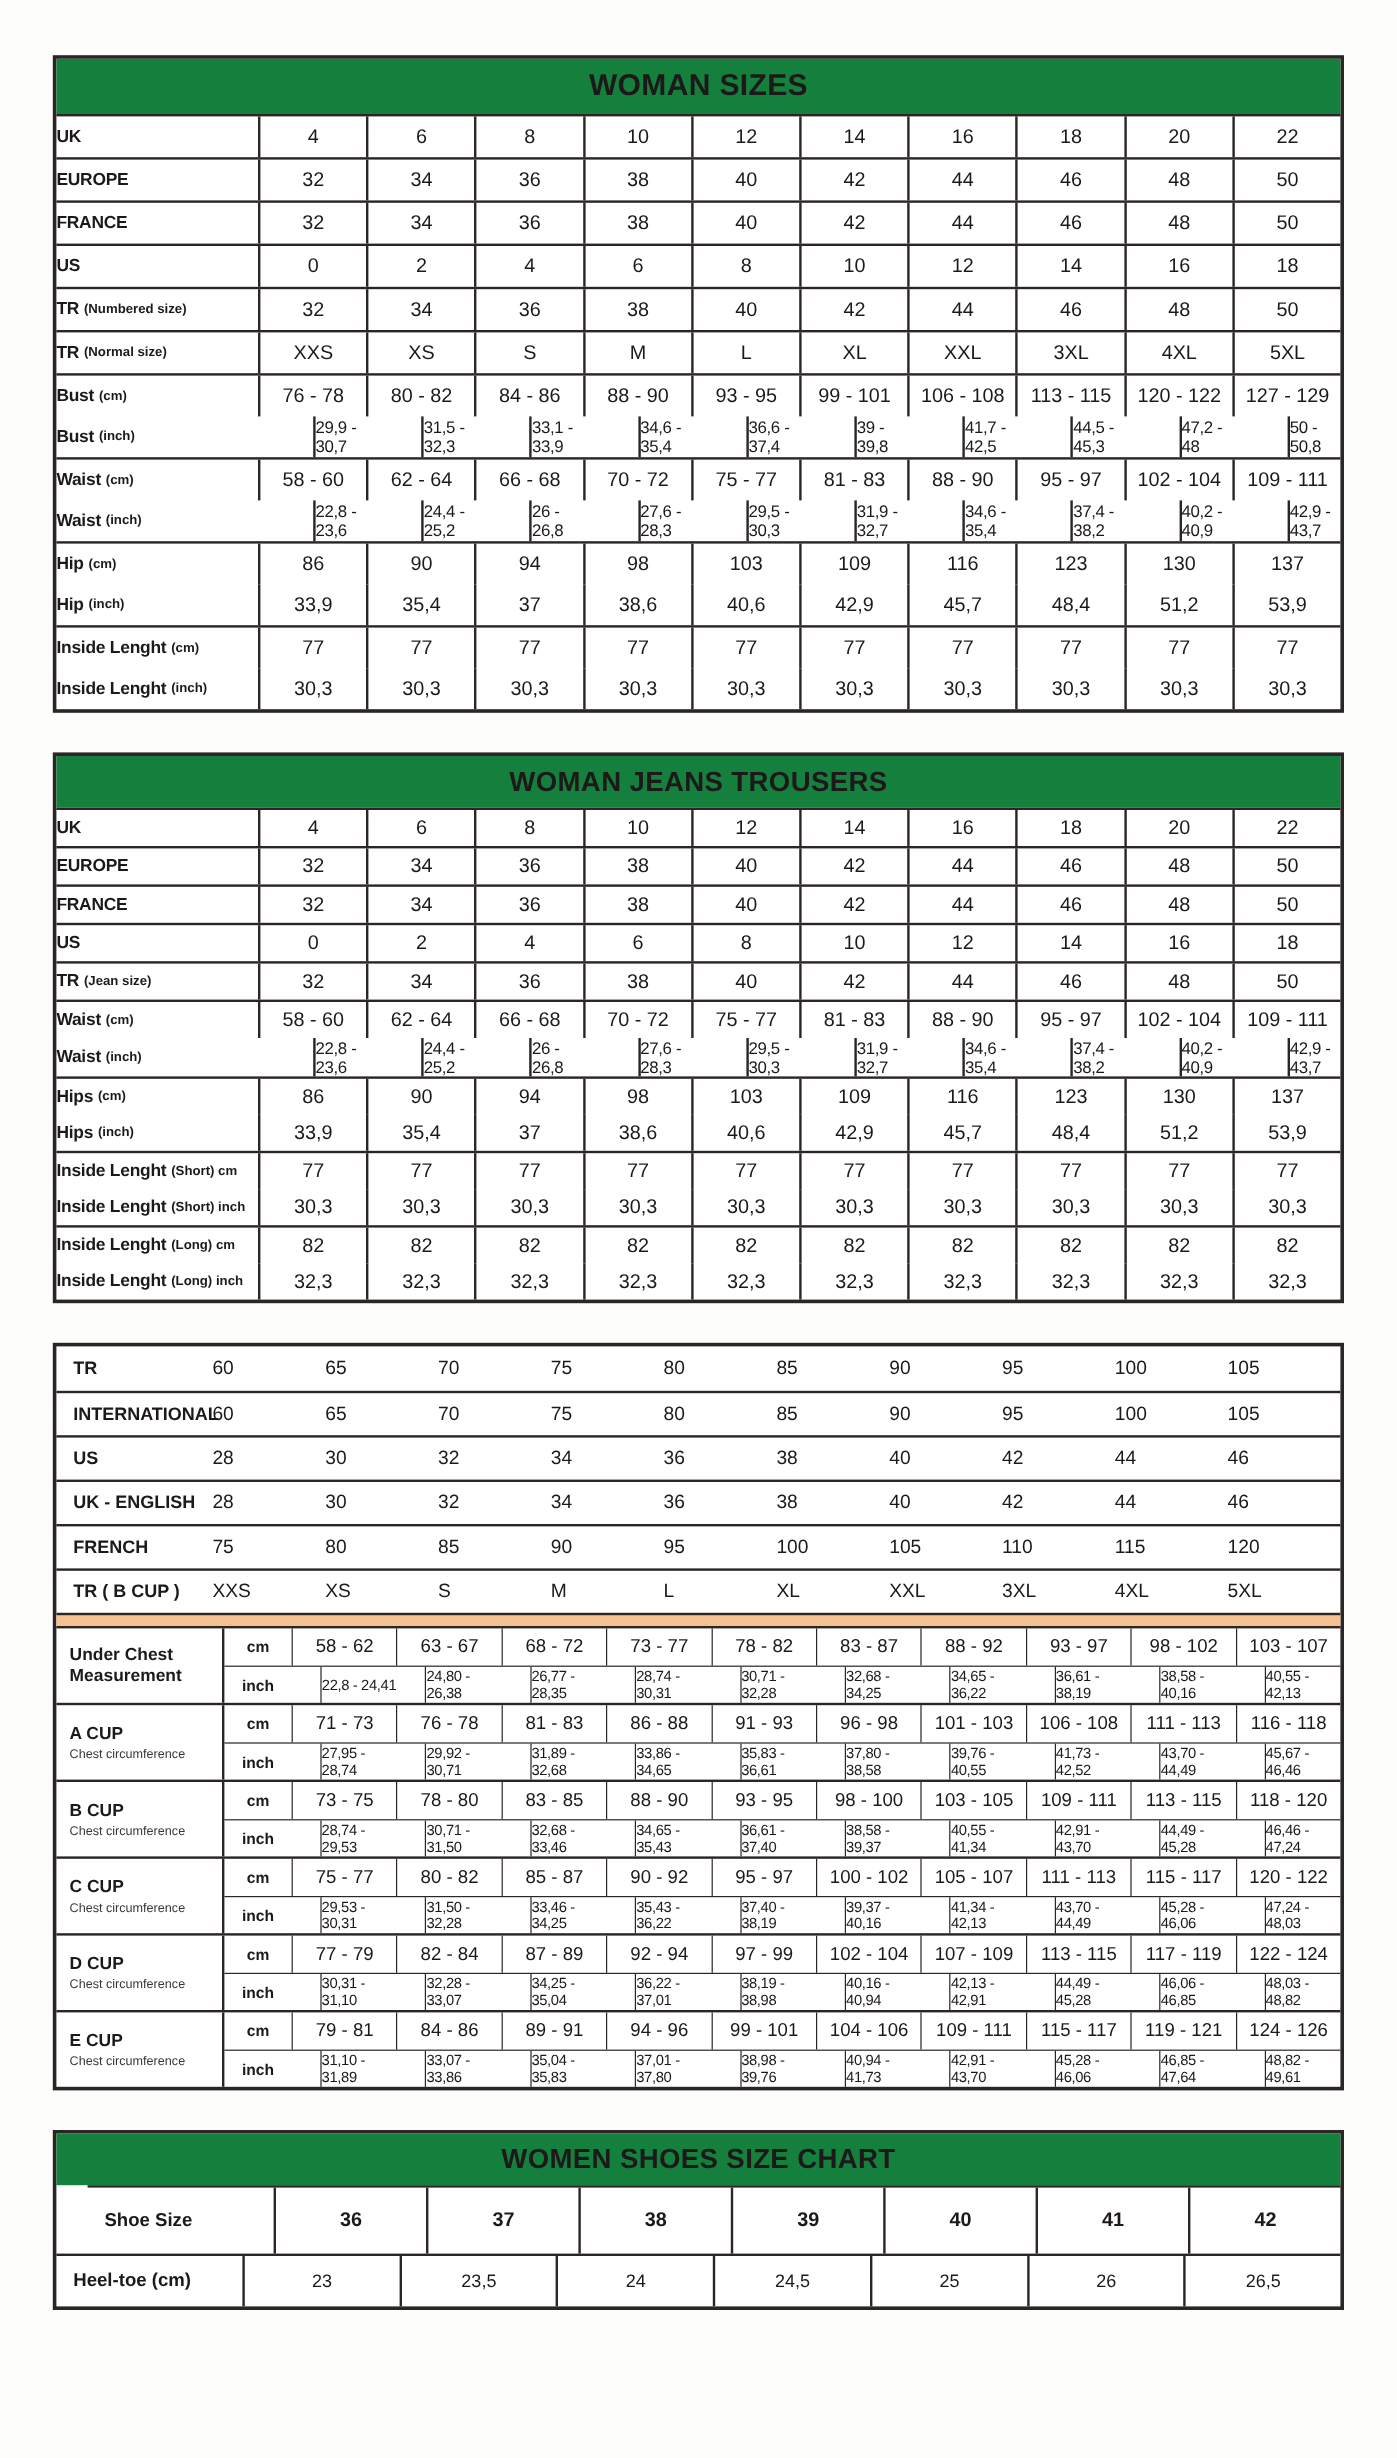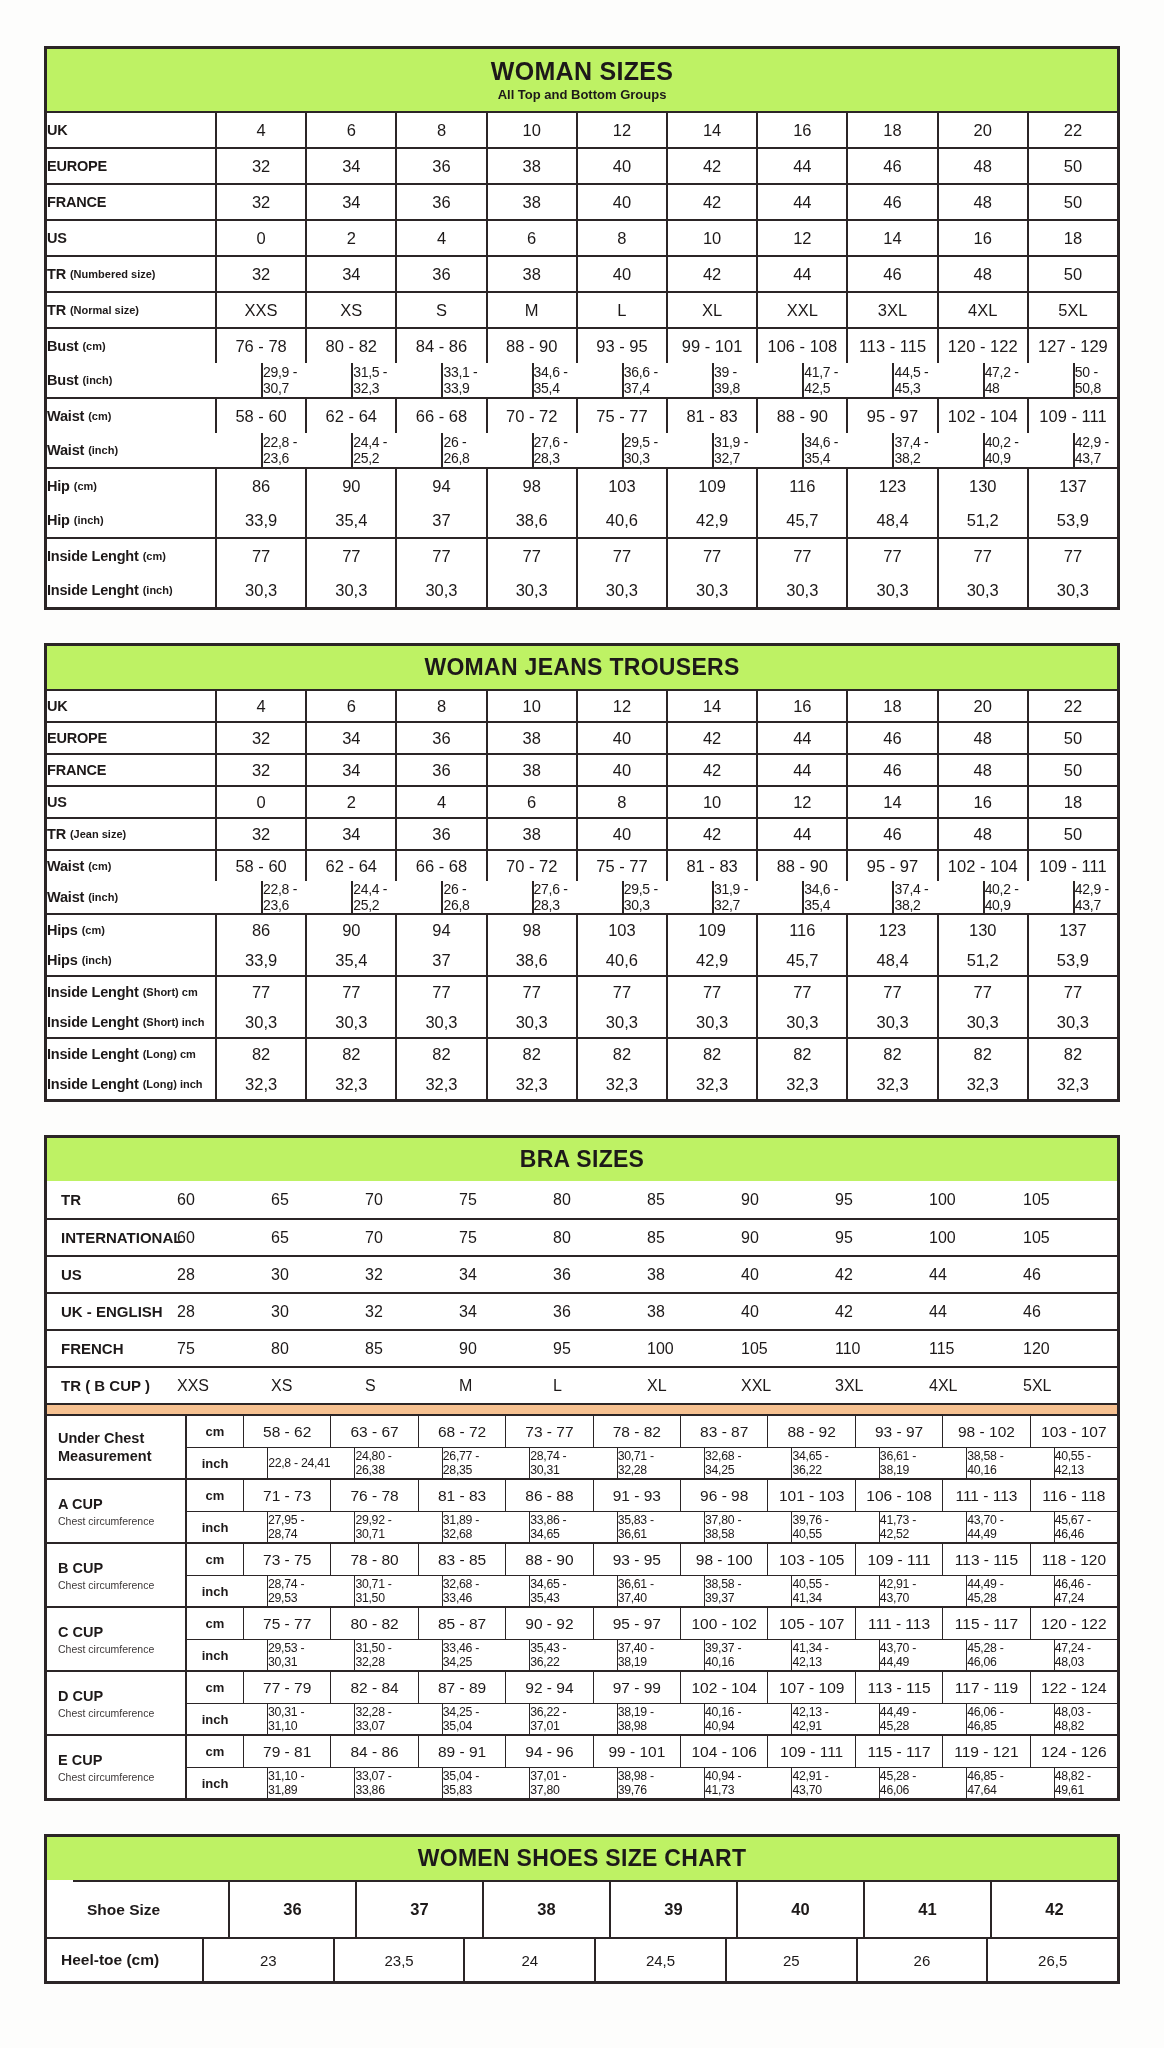--- a/index.html
+++ b/index.html
@@ -8,21 +8,21 @@
     width:1164px; height:2048px; overflow:hidden;
     background:#fdfdfc; color:#1d1919;
     font-family:"Liberation Sans", sans-serif;
   }
   .page { padding:46px 44px 0 44px; }
 
   .size-table {
     border:3px solid #2b2526; background:#fff; margin-bottom:33px;
   }
   .thead {
-    background:#bef264; text-align:center; padding:8px 0 9px 0;
+    background:#15803d; text-align:center; padding:8px 0 9px 0;
   }
   .thead .title { font-size:25px; font-weight:bold; letter-spacing:.3px; }
   .thead .subtitle { font-size:13px; font-weight:bold; margin-top:1px; }
   .thead.compacth { padding:8px 0; }
   .thead.compacth .title { font-size:23px; }
 
   
   .tgroup { border-top:2px solid #2b2526; }
   .trow { display:flex; align-items:stretch; }
   .t1 .trow { min-height:34px; }
@@ -74,21 +74,20 @@
   .shoe-row.r2 .shoe-cell { font-size:15px; }
 </style>
 </head>
 <body>
 
 <div class="page">
 
   <section class="size-table t1">
     <div class="thead">
       <div class="title">WOMAN SIZES</div>
-      <div class="subtitle">All Top and Bottom Groups</div>
     </div>
     <div>
         <div class="tgroup">
           <div class="trow">
             <div class="rlabel">
               <span class="lmain">UK</span>
             </div>
             <div class="cell">4</div>
             <div class="cell">6</div>
             <div class="cell">8</div>
@@ -551,23 +550,20 @@
             <div class="cell">32,3</div>
             <div class="cell">32,3</div>
             <div class="cell">32,3</div>
             <div class="cell">32,3</div>
           </div>
         </div>
       </div>
   </section>
 
   <section class="size-table t3">
-    <div class="thead compacth">
-      <div class="title">BRA SIZES</div>
-    </div>
     <div>
         <div class="bra-row">
           <div class="blabel">TR</div>
           <div class="bcell">60</div>
           <div class="bcell">65</div>
           <div class="bcell">70</div>
           <div class="bcell">75</div>
           <div class="bcell">80</div>
           <div class="bcell">85</div>
           <div class="bcell">90</div>

